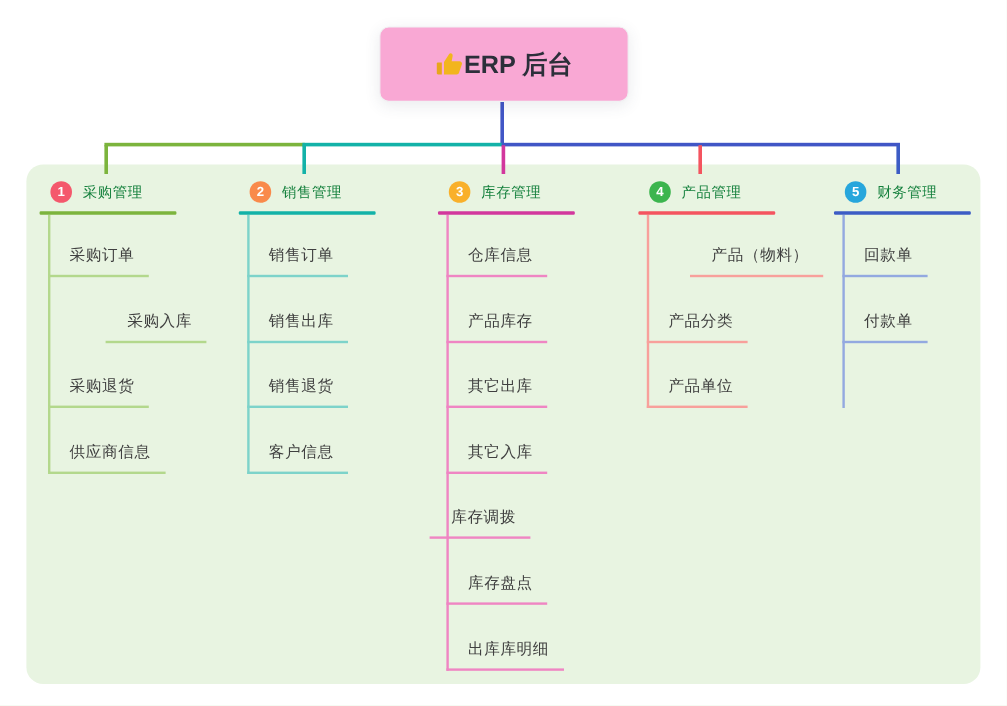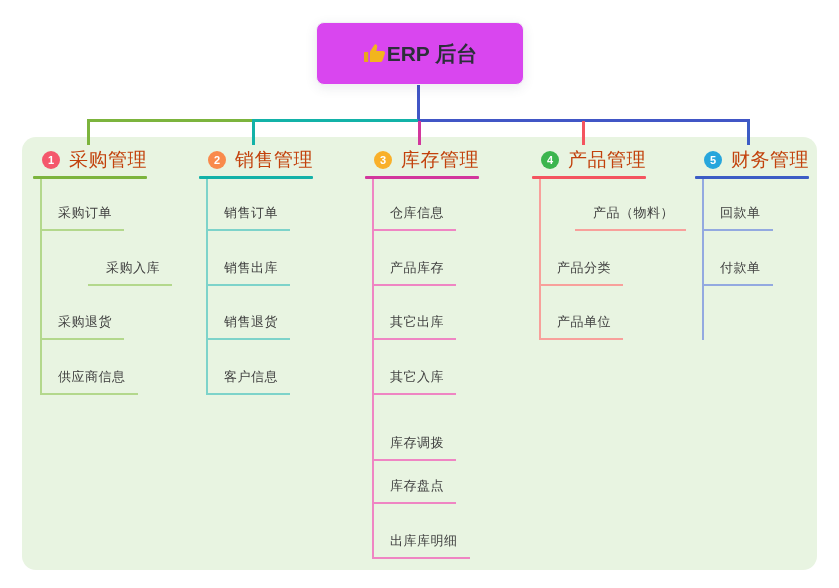--- a/index.html
+++ b/index.html
@@ -6,21 +6,21 @@
   body{
     width:839px;height:588px;position:relative;overflow:hidden;
     background:#ffffff;
     font-family:"Liberation Sans","DejaVu Sans",sans-serif;
   }
   #canvas{position:absolute;inset:0;width:839px;height:588px;}
 
   
   .root-card{
     position:absolute;left:316px;top:22px;width:206px;height:61px;
-    background:#d946ef;border:1px solid #f1f1f3;border-radius:8px;
+    background:#f9a8d4;border:1px solid #f1f1f3;border-radius:8px;
     box-shadow:0 3px 12px rgba(60,70,90,.10);
     display:flex;align-items:center;justify-content:center;
     font-size:21px;font-weight:600;color:#2c2f3a;
     z-index:5;cursor:default;
   }
   .root-card .ticon{width:24px;height:24px;display:inline-block;flex:0 0 auto;}
 
   
   .panel{
     position:absolute;left:22px;top:137px;width:795px;height:433px;
@@ -35,21 +35,21 @@
   
   .branch-header{
     position:absolute;top:150px;height:20px;z-index:3;
     display:flex;align-items:center;gap:9px;white-space:nowrap;cursor:default;
   }
   .badge{
     width:18px;height:18px;border-radius:50%;flex:0 0 auto;
     display:flex;align-items:center;justify-content:center;
     color:#fff;font-size:11px;font-weight:600;line-height:1;
   }
-  .branch-label{font-size:19px;color:#c2410c;font-weight:500;letter-spacing:.5px;}
+  .branch-label{font-size:12px;color:#15803d;font-weight:500;letter-spacing:.5px;}
   .branch-underline{position:absolute;top:176px;height:3px;width:114px;z-index:2;border-radius:1px;}
 
   .spine{position:absolute;width:2px;z-index:1;}
 
   .child{
     position:absolute;z-index:2;white-space:nowrap;
     font-size:13px;color:#404040;letter-spacing:.5px;
     padding:0 12px 8px 18px;line-height:17px;
     border-bottom:2px solid #ccc;cursor:default;
   }
@@ -101,21 +101,21 @@
     <div class="branch-header" style="left: 374px;">
       <span class="badge" style="background: rgb(249, 176, 42);">3</span>
       <span class="branch-label">库存管理</span>
     </div>
     <div class="branch-underline" style="left: 365px; background: rgb(210, 55, 157);"></div>
     <div class="spine" style="left: 372px; top: 179px; height: 379.6px; background: rgb(239, 133, 195);"></div>
     <div class="child" style="left: 372px; top: 204px; border-bottom-color: rgb(239, 133, 195);">仓库信息</div>
     <div class="child" style="left: 372px; top: 259px; border-bottom-color: rgb(239, 133, 195);">产品库存</div>
     <div class="child" style="left: 372px; top: 313px; border-bottom-color: rgb(239, 133, 195);">其它出库</div>
     <div class="child" style="left: 372px; top: 368px; border-bottom-color: rgb(239, 133, 195);">其它入库</div>
-    <div class="child" style="left: 372px; top: 422px; border-bottom-color: rgb(239, 133, 195); margin-top: 12px;">库存调拨</div>
+    <div class="child" style="left: 358px; top: 422px; border-bottom-color: rgb(239, 133, 195);">库存调拨</div>
     <div class="child" style="left: 372px; top: 477px; border-bottom-color: rgb(239, 133, 195);">库存盘点</div>
     <div class="child" style="left: 372px; top: 532px; border-bottom-color: rgb(239, 133, 195);">出库库明细</div>
     <div class="vline" style="left: 582px; top: 121px; height: 24px; background: rgb(244, 84, 95);"></div>
     <div class="branch-header" style="left: 541px;">
       <span class="badge" style="background: rgb(60, 181, 78);">4</span>
       <span class="branch-label">产品管理</span>
     </div>
     <div class="branch-underline" style="left: 532px; background: rgb(244, 84, 95);"></div>
     <div class="spine" style="left: 539px; top: 179px; height: 161.2px; background: rgb(248, 160, 155);"></div>
     <div class="child" style="left: 539px; top: 204px; border-bottom-color: rgb(248, 160, 155); margin-left: 36px;">产品（物料）</div>

